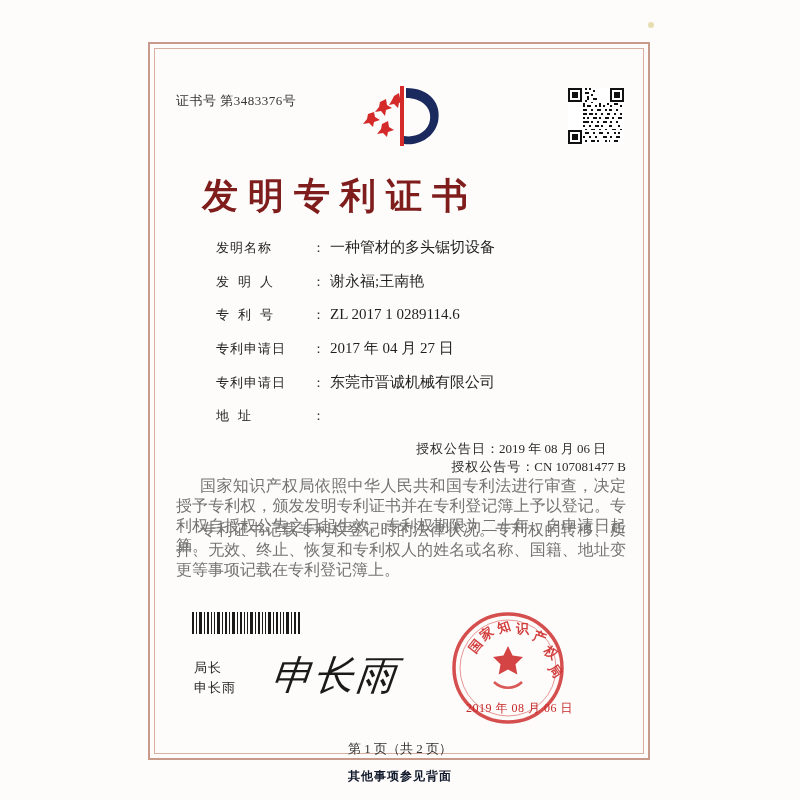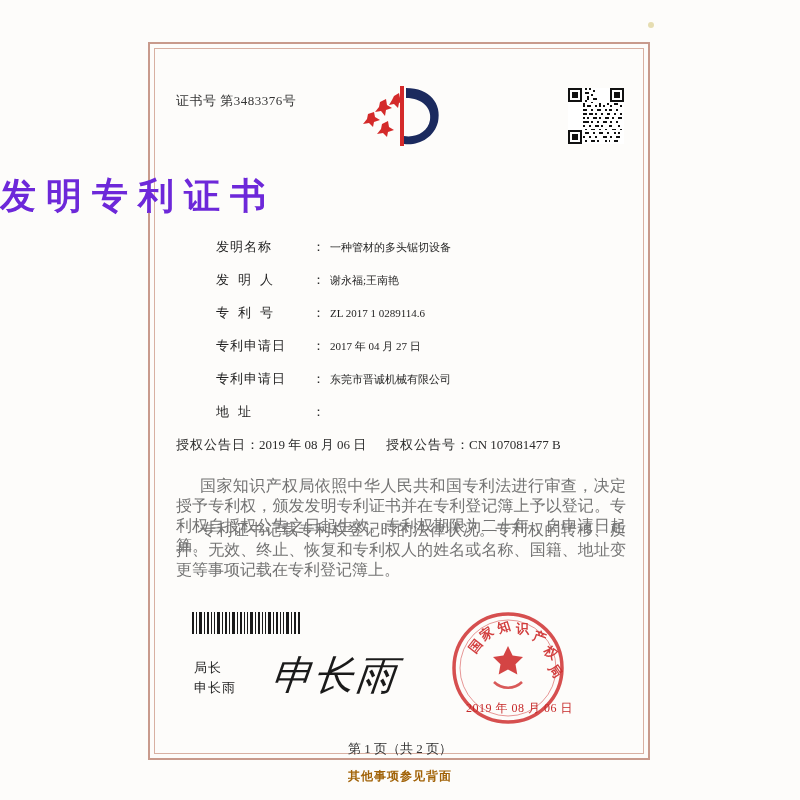--- a/index.html
+++ b/index.html
@@ -83,24 +83,25 @@
     width: 90px;
     height: 72px;
   }
 
   
   .title {
     position: absolute;
     left: 0;
     top: 172px;
     width: 680px;
+    text-align: center;
     font-size: 36px;
     font-weight: bold;
     letter-spacing: 10px;
-    color: #6d28d9;
+    color: #7f1d1d;
     font-family: "DejaVu Serif", serif;
   }
 
   
   .fields {
     position: absolute;
     left: 176px;
     top: 238px;
     width: 450px;
   }
@@ -116,28 +117,29 @@
     flex: none;
     letter-spacing: 1px;
     color: #1f1f1f;
   }
   .field-label.spread {
     display: flex;
     justify-content: space-between;
   }
   .field-value {
     color: #1f1f1f;
-    font-size: 11px;
+    font-size: 15px;
   }
 
   .grant-row {
     display: flex;
     align-items: flex-end;
     font-size: 13px;
     margin-top: 4px;
+    flex-direction: column;
   }
   .grant-left {
     width: 210px;
     flex: none;
   }
   .grant-left .gl-label { letter-spacing: 1px; }
   .grant-right .gr-label { letter-spacing: 1px; }
 
   
   .para {
@@ -213,21 +215,21 @@
     color: #333;
   }
   .footer-note {
     position: absolute;
     left: 0;
     top: 768px;
     width: 800px;
     text-align: center;
     font-size: 12px;
     font-weight: bold;
-    color: #a16207;
+    color: #0f172a;
     letter-spacing: 1px;
   }
 
   .speck {
     position: absolute;
     right: 146px;
     top: 22px;
     width: 6px;
     height: 6px;
     border-radius: 50%;

